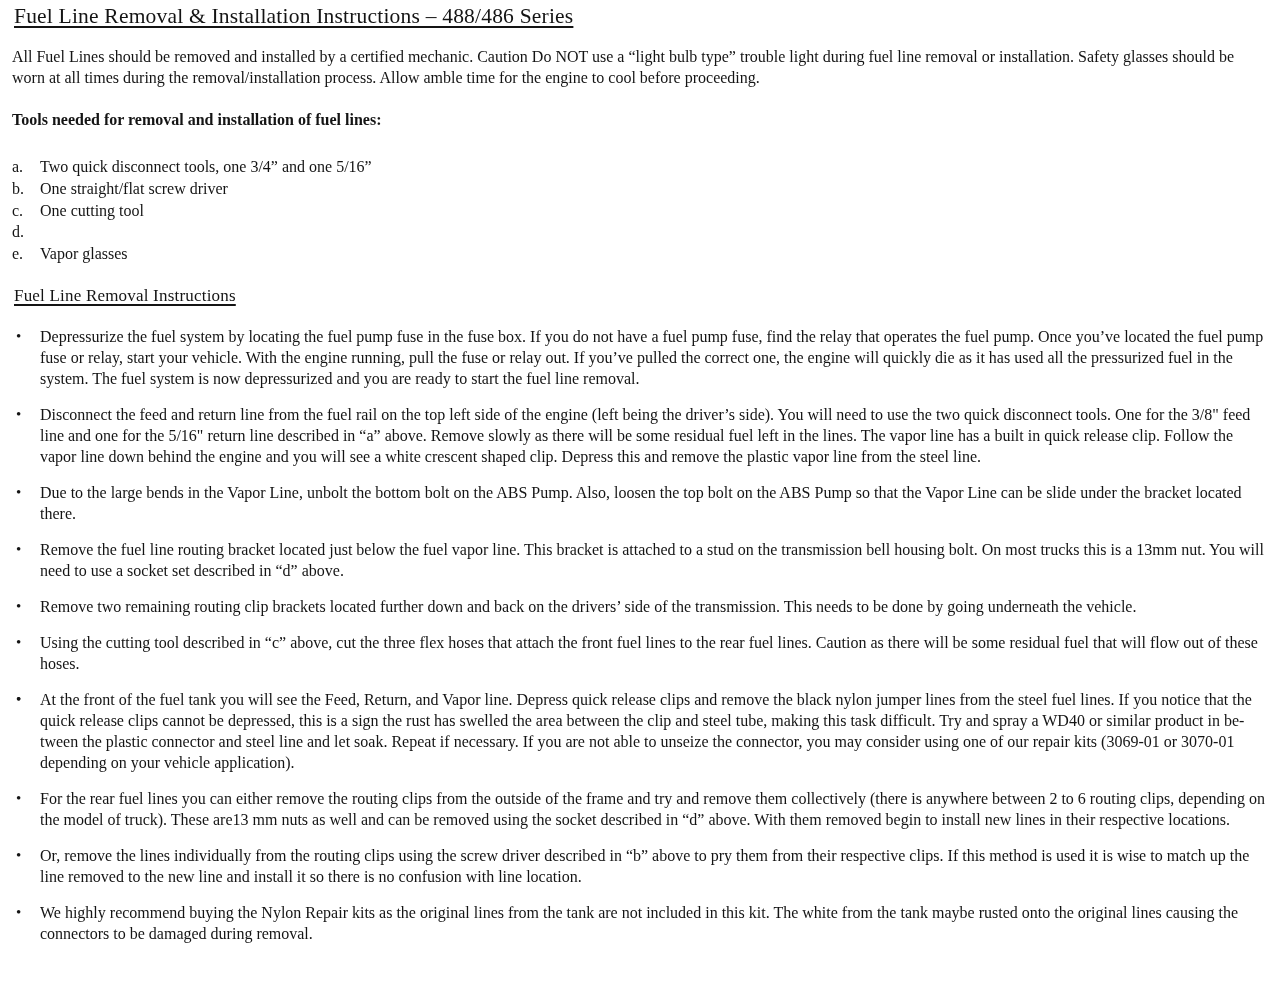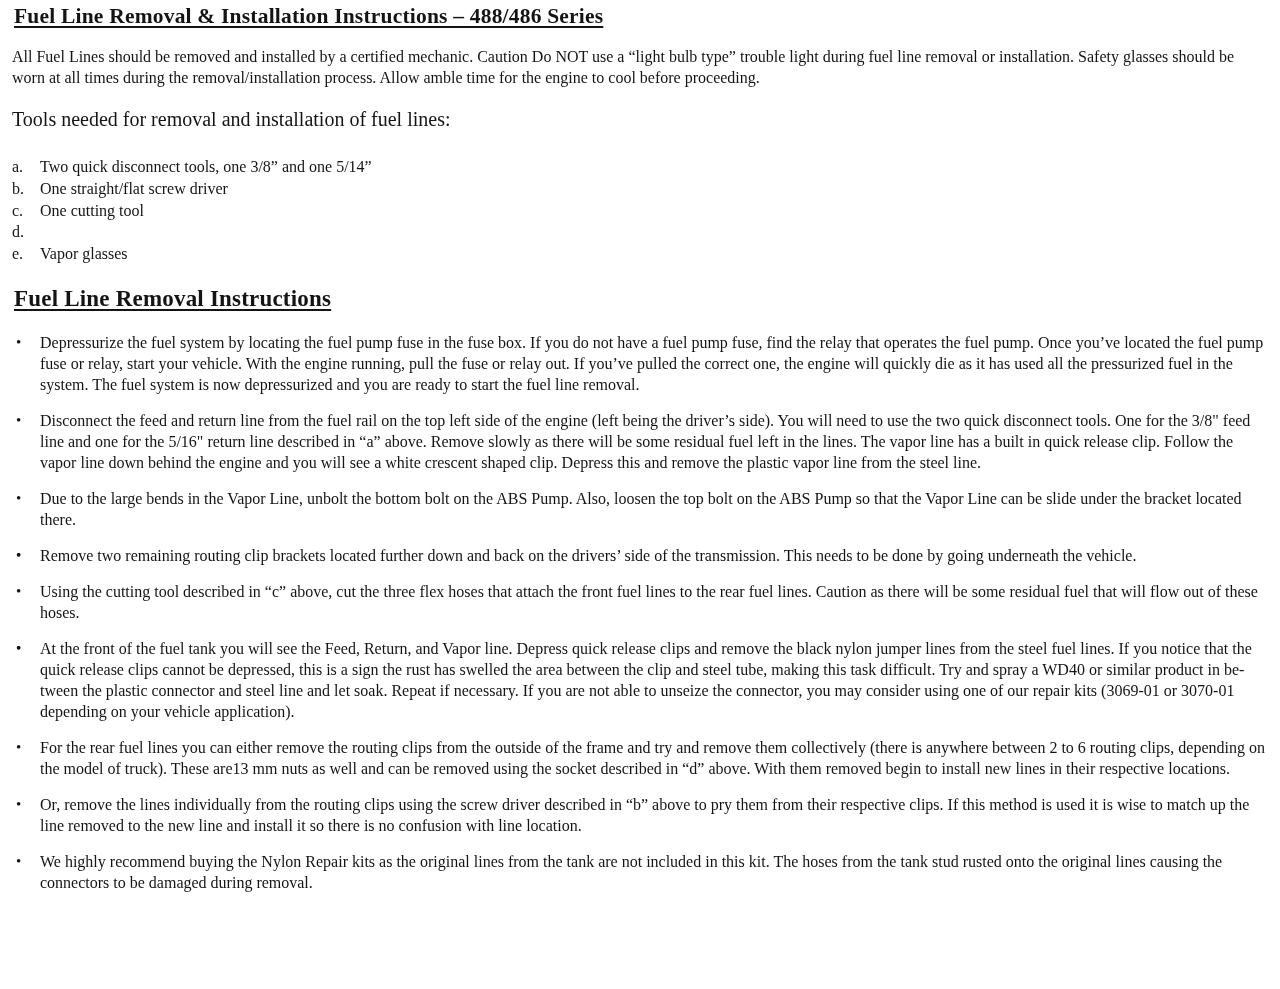--- a/index.html
+++ b/index.html
@@ -14,56 +14,57 @@
     color: #141414;
     box-sizing: border-box;
   }
   .page {
     padding: 4px 14px 20px 12px;
     box-sizing: border-box;
     width: 1280px;
   }
   h1.doc-title {
     font-size: 21.5px;
-    font-weight: bold;
+    font-weight: normal;
     text-decoration: underline;
     text-decoration-thickness: 2px;
     text-underline-offset: 3px;
     margin: 0 0 17px 2px;
     letter-spacing: 0.2px;
   }
   p.body-text {
     font-size: 16px;
     line-height: 21px;
     margin: 0 0 21px 0;
     font-family: Liberation Serif, serif;
   }
   p.tools-intro {
-    font-size: 20px;
+    font-size: 16px;
     line-height: 21px;
     margin: 0 0 26px 0;
+    font-weight: bold;
   }
   ol.tools-list {
     list-style: none;
     margin: 0 0 21px 0;
     padding: 0;
   }
   ol.tools-list li {
     font-size: 16px;
     line-height: 21.8px;
     display: flex;
   }
   ol.tools-list .marker {
     display: inline-block;
     width: 28px;
     flex: 0 0 28px;
   }
   h2.section-title {
-    font-size: 23px;
-    font-weight: bold;
+    font-size: 17px;
+    font-weight: normal;
     text-decoration: underline;
     text-decoration-thickness: 2px;
     text-underline-offset: 3px;
     margin: 0 0 20px 2px;
     letter-spacing: 0.2px;
   }
   ul.steps-list {
     list-style: none;
     margin: 0;
     padding: 0;
@@ -90,21 +91,21 @@
   <h1 class="doc-title">Fuel Line Removal &amp; Installation Instructions – 488/486 Series</h1>
 
   <p class="body-text">All Fuel Lines should be removed and installed by a certified mechanic. Caution Do NOT use a “light bulb type” trouble light during fuel line removal or installation. Safety glasses should be worn at all times during the removal/installation process. Allow amble time for the engine to cool before proceeding.</p>
 
   <p class="tools-intro">Tools needed for removal and installation of fuel lines:</p>
 
   <ol class="tools-list">
 
       <li>
         <span class="marker">a.</span>
-        <span>Two quick disconnect tools, one 3/8” and one 5/14”</span>
+        <span>Two quick disconnect tools, one 3/4” and one 5/16”</span>
       </li>
 
       <li>
         <span class="marker">b.</span>
         <span>One straight/flat screw driver</span>
       </li>
 
       <li>
         <span class="marker">c.</span>
         <span>One cutting tool</span>
@@ -134,20 +135,21 @@
         <span>Disconnect the feed and return line from the fuel rail on the top left side of the engine (left being the driver’s side). You will need to use the two quick disconnect tools. One for the 3/8" feed line and one for the 5/16" return line described in “a” above. Remove slowly as there will be some residual fuel left in the lines. The vapor line has a built in quick release clip. Follow the vapor line down behind the engine and you will see a white crescent shaped clip. Depress this and remove the plastic vapor line from the steel line.</span>
       </li>
 
       <li>
         <span class="bullet">•</span>
         <span>Due to the large bends in the Vapor Line, unbolt the bottom bolt on the ABS Pump. Also, loosen the top bolt on the ABS Pump so that the Vapor Line can be slide under the bracket located there.</span>
       </li>
 
       <li>
         <span class="bullet">•</span>
+        <span>Remove the fuel line routing bracket located just below the fuel vapor line. This bracket is attached to a stud on the transmission bell housing bolt. On most trucks this is a 13mm nut. You will need to use a socket set described in “d” above.</span>
       </li>
 
       <li>
         <span class="bullet">•</span>
         <span>Remove two remaining routing clip brackets located further down and back on the drivers’ side of the transmission. This needs to be done by going underneath the vehicle.</span>
       </li>
 
       <li>
         <span class="bullet">•</span>
         <span>Using the cutting tool described in “c” above, cut the three flex hoses that attach the front fuel lines to the rear fuel lines. Caution as there will be some residual fuel that will flow out of these hoses.</span>
@@ -167,17 +169,17 @@
         <span>For the rear fuel lines you can either remove the routing clips from the outside of the frame and try and remove them collectively (there is anywhere between 2 to 6 routing clips, depending on the model of truck). These are13 mm nuts as well and can be removed using the socket described in “d” above. With them removed begin to install new lines in their respective locations.</span>
       </li>
 
       <li>
         <span class="bullet">•</span>
         <span>Or, remove the lines individually from the routing clips using the screw driver described in “b” above to pry them from their respective clips. If this method is used it is wise to match up the line removed to the new line and install it so there is no confusion with line location.</span>
       </li>
 
       <li>
         <span class="bullet">•</span>
-        <span>We highly recommend buying the Nylon Repair kits as the original lines from the tank are not included in this kit. The hoses from the tank stud rusted onto the original lines causing the connectors to be damaged during removal.</span>
+        <span>We highly recommend buying the Nylon Repair kits as the original lines from the tank are not included in this kit. The white from the tank maybe rusted onto the original lines causing the connectors to be damaged during removal.</span>
       </li>
     </ul>
 
 </div>
 
 </body></html>

